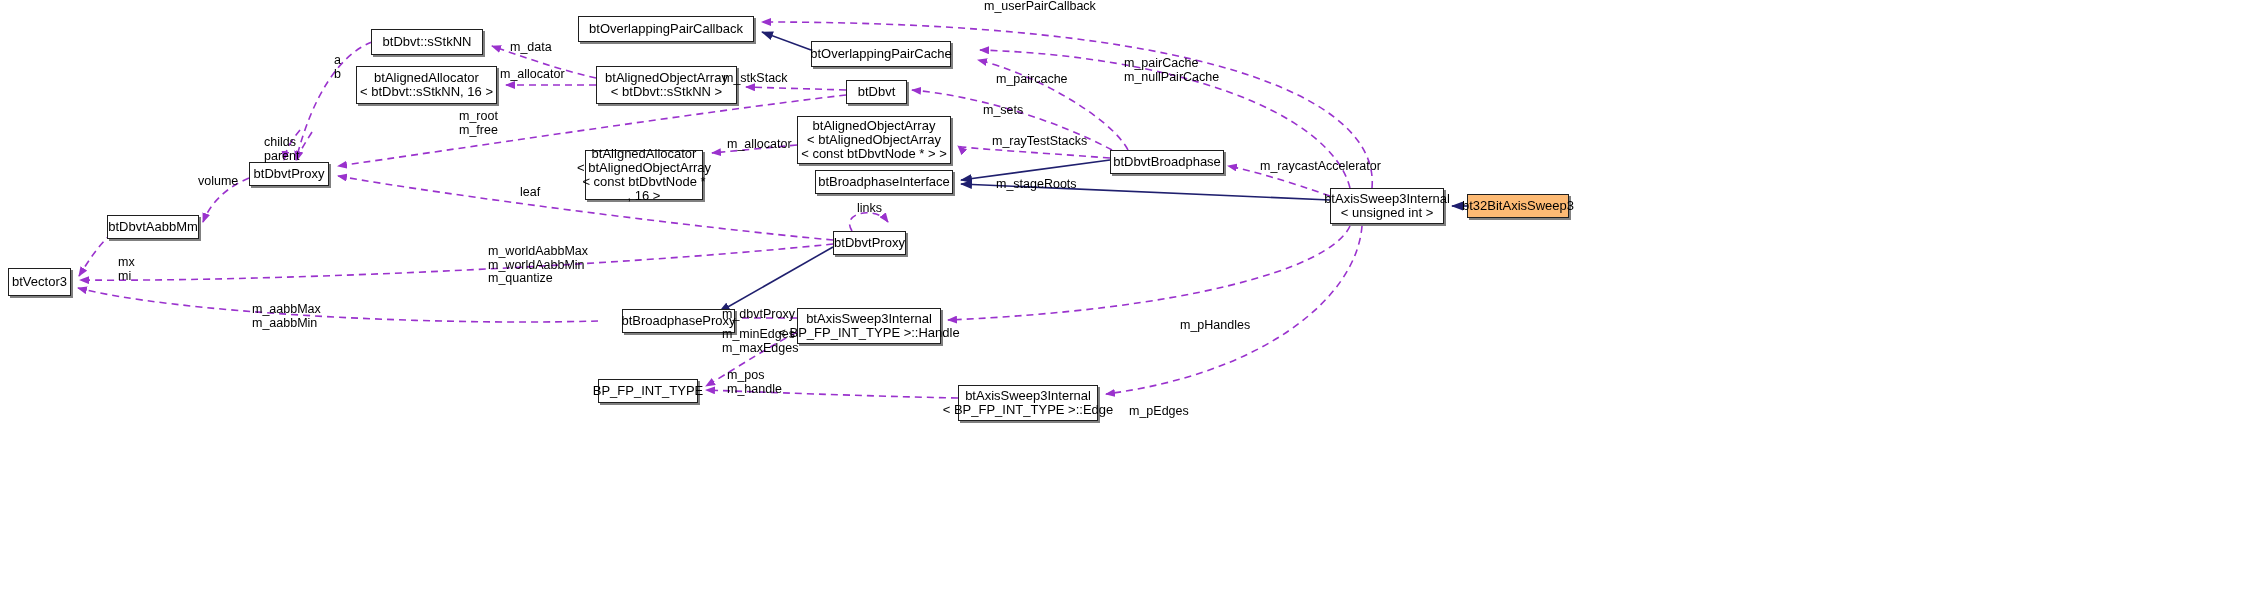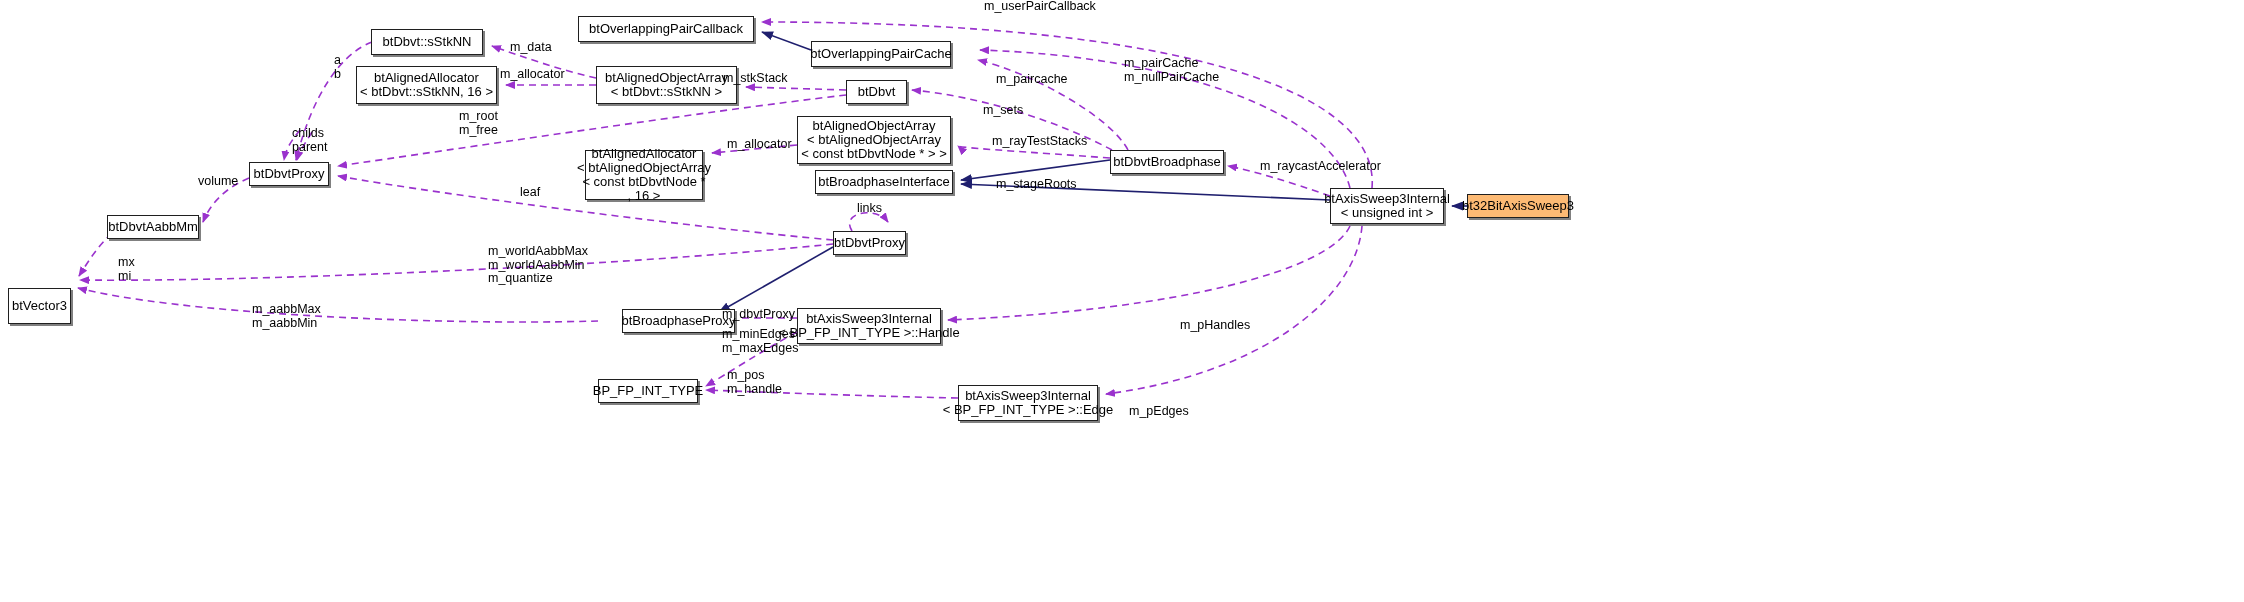--- a/index.html
+++ b/index.html
@@ -184,21 +184,21 @@
       </div>
       <div class="node highlight" style="left: 1467px; top: 194px; width: 102px; height: 24px;">
         <span>bt32BitAxisSweep3</span>
       </div>
       <div class="node" style="left: 107px; top: 215px; width: 92px; height: 24px;">
         <span>btDbvtAabbMm</span>
       </div>
       <div class="node" style="left: 833px; top: 231px; width: 73px; height: 24px;">
         <span>btDbvtProxy</span>
       </div>
-      <div class="node" style="left: 8px; top: 268px; width: 63px; height: 36px; margin-top: 20px;">
+      <div class="node" style="left: 8px; top: 268px; width: 63px; height: 28px;">
         <span>btVector3</span>
       </div>
       <div class="node" style="left: 598px; top: 309px; width: 113px; height: 24px; margin-left: 24px;">
         <span>btBroadphaseProxy</span>
       </div>
       <div class="node" style="left: 797px; top: 308px; width: 144px; height: 36px;">
         <span>btAxisSweep3Internal</span>
         <span class="line2">&lt; BP_FP_INT_TYPE &gt;::Handle</span>
       </div>
       <div class="node" style="left: 598px; top: 379px; width: 100px; height: 24px;">
@@ -212,21 +212,21 @@
   <div id="labels-layer">
       <div class="edge-label left" style="left: 334px; top: 54px;"><div>a</div><div>b</div></div>
       <div class="edge-label left" style="left: 510px; top: 41px;"><div>m_data</div></div>
       <div class="edge-label left" style="left: 500px; top: 68px;"><div>m_allocator</div></div>
       <div class="edge-label left" style="left: 723px; top: 72px;"><div>m_stkStack</div></div>
       <div class="edge-label left" style="left: 984px; top: 0px;"><div>m_userPairCallback</div></div>
       <div class="edge-label left" style="left: 1124px; top: 57px;"><div>m_pairCache</div><div>m_nullPairCache</div></div>
       <div class="edge-label left" style="left: 996px; top: 73px;"><div>m_paircache</div></div>
       <div class="edge-label left" style="left: 983px; top: 104px;"><div>m_sets</div></div>
       <div class="edge-label left" style="left: 459px; top: 110px;"><div>m_root</div><div>m_free</div></div>
-      <div class="edge-label left" style="left: 264px; top: 127px; margin-left: 28px;"><div>childs</div><div>parent</div></div>
+      <div class="edge-label left" style="left: 264px; top: 136px;"><div>childs</div><div>parent</div></div>
       <div class="edge-label left" style="left: 727px; top: 138px;"><div>m_allocator</div></div>
       <div class="edge-label left" style="left: 992px; top: 135px;"><div>m_rayTestStacks</div></div>
       <div class="edge-label left" style="left: 1228px; top: 160px; padding-left: 32px;"><div>m_raycastAccelerator</div></div>
       <div class="edge-label left" style="left: 198px; top: 175px;"><div>volume</div></div>
       <div class="edge-label left" style="left: 520px; top: 186px;"><div>leaf</div></div>
       <div class="edge-label left" style="left: 996px; top: 178px;"><div>m_stageRoots</div></div>
       <div class="edge-label left" style="left: 857px; top: 202px;"><div>links</div></div>
       <div class="edge-label left" style="left: 70px; top: 256px; margin-left: 48px;"><div>mx</div><div>mi</div></div>
       <div class="edge-label left" style="left: 488px; top: 245px;"><div>m_worldAabbMax</div><div>m_worldAabbMin</div><div>m_quantize</div></div>
       <div class="edge-label left" style="left: 252px; top: 303px;"><div>m_aabbMax</div><div>m_aabbMin</div></div>

